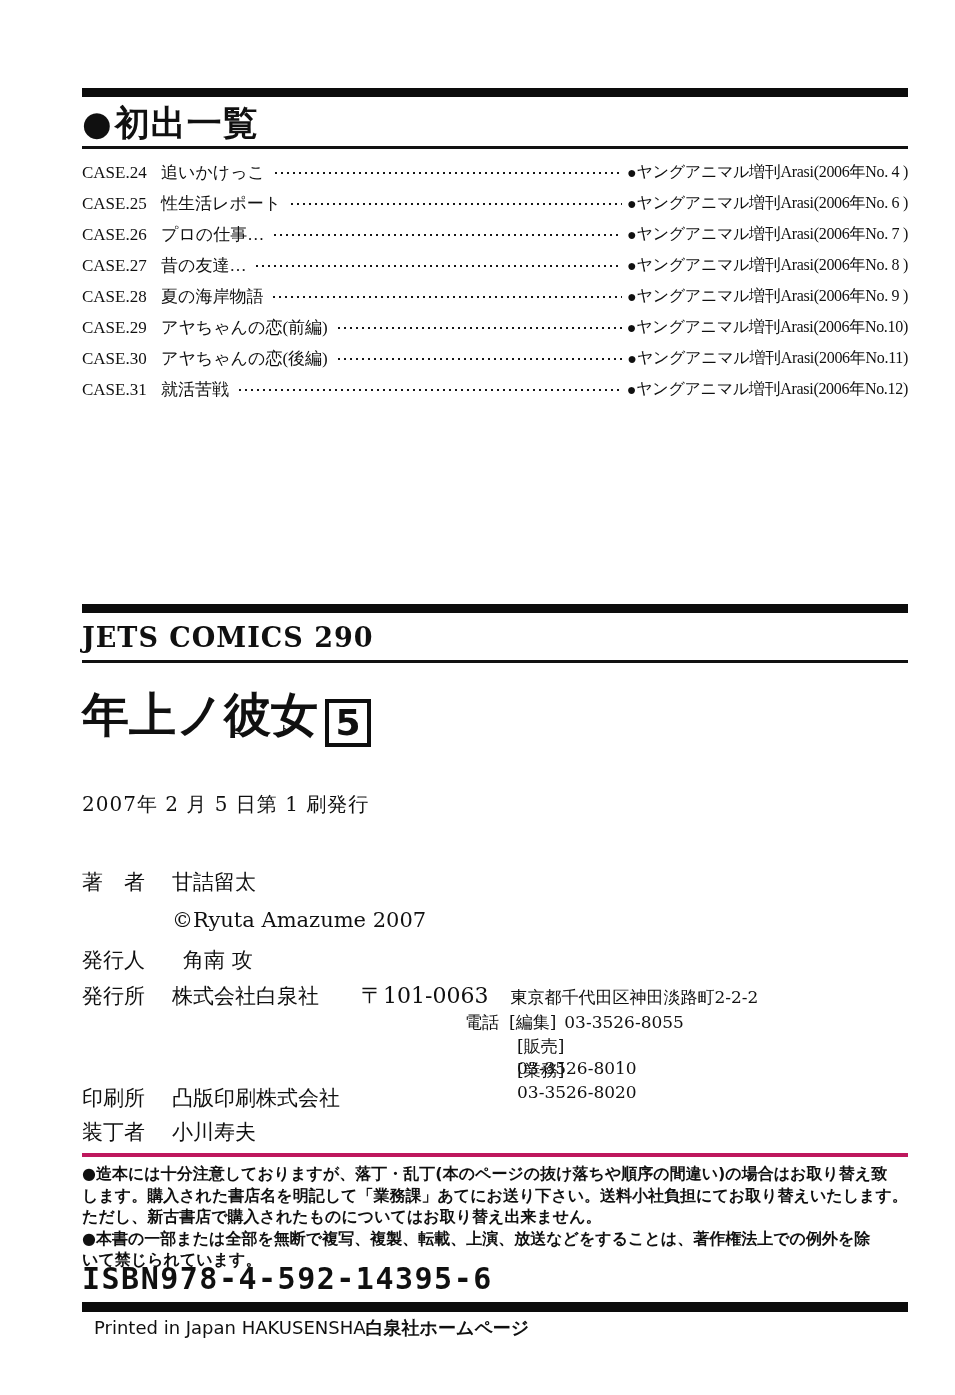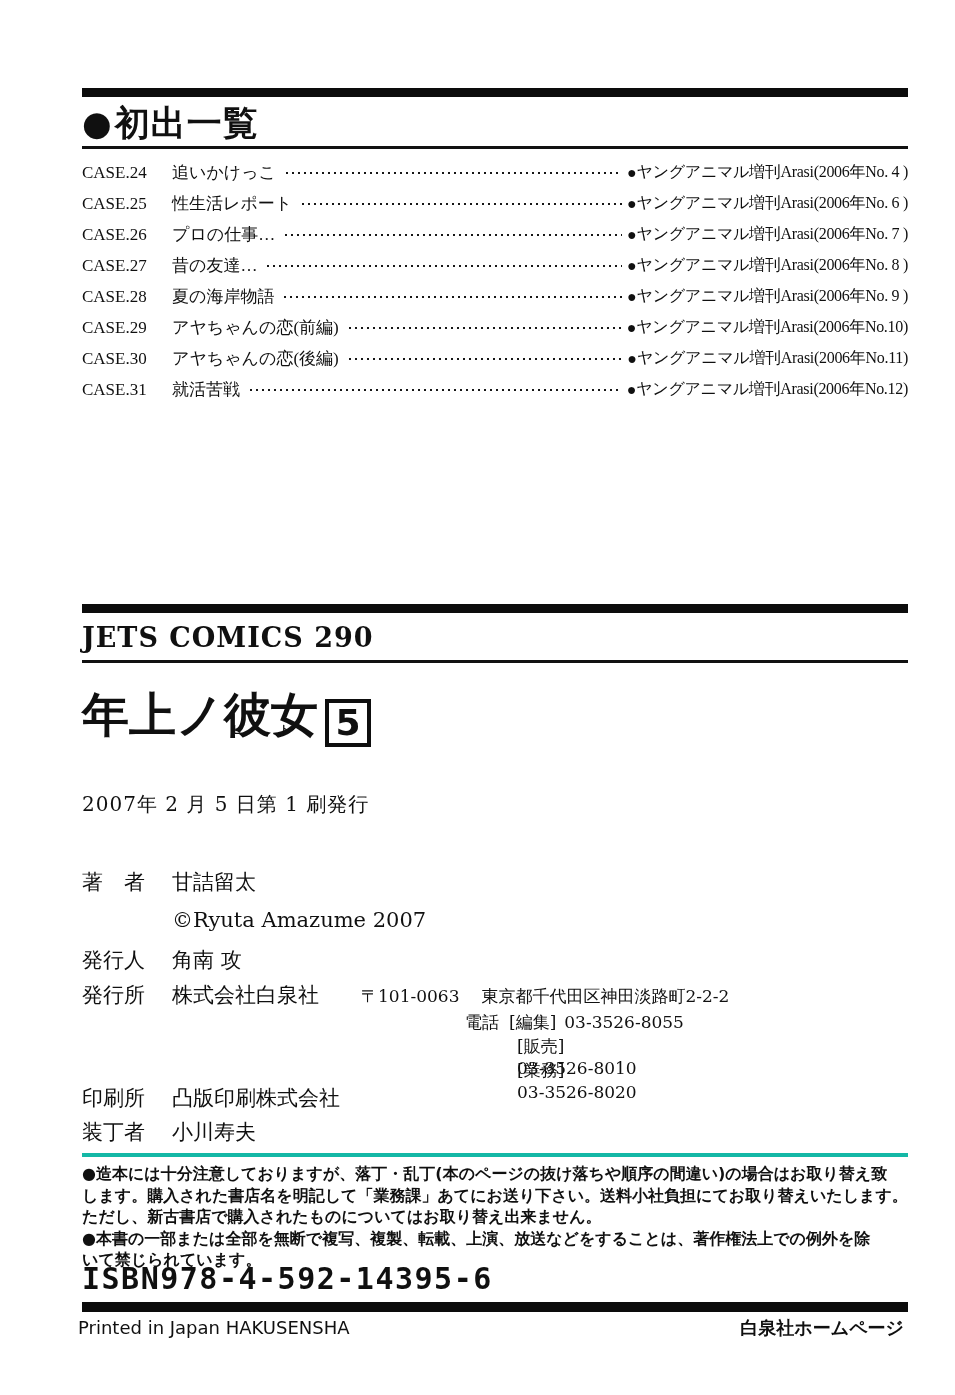--- a/index.html
+++ b/index.html
@@ -30,21 +30,21 @@
   .pub-row {
     display: flex;
     align-items: center;
     height: 31px;
     font-size: 17px;
     font-weight: 500;
     white-space: nowrap;
     font-family: Liberation Serif, serif;
   }
   .pub-case { width: 74px; flex: 0 0 auto; }
-  .pub-title { margin-left: 16px; flex: 0 0 auto; }
+  .pub-title { margin-left: 5px; flex: 0 0 auto; }
   .leader {
     flex: 1 1 auto;
     height: 6px;
     margin: 0 5px 0 8px;
     align-self: center;
     background-image: radial-gradient(circle, #161616 1.25px, transparent 1.55px);
     background-size: 6px 6px;
     background-repeat: repeat-x;
     background-position: left center;
   }
@@ -101,57 +101,57 @@
     letter-spacing: 1px;
   }
 
   
   #colophon {
     left: 82px; top: 868px; width: 826px; height: 285px;
     font-family: "DejaVu Serif", "Liberation Serif", serif;
   }
   .cl { position: absolute; white-space: nowrap; font-size: 21px; display: flex; align-items: baseline; }
   .cl-label { width: 90px; flex: 0 0 auto; }
-  .cl-postal { margin-left: 42px; font-size: 17px; }
+  .cl-postal { margin-left: 42px; font-size: 22px; }
   .cl-address { margin-left: 22px; font-size: 17px; }
   .cl-author    { top: 0px;   left: 0; }
   .cl-copyright { top: 40px;  left: 90px; }
-  .cl-person    { top: 78px;  left: 0; }
+  .cl-person    { top: 78px;  left: 0; gap: 11px; }
   .cl-publisher { top: 113px; left: 0; }
   .cl-phone1    { top: 143px; left: 383px; font-size: 17px; }
   .cl-phone1 .phone-word { width: 44px; display: inline-block; }
   .cl-phone2    { top: 167px; left: 427px; font-size: 17px; flex-direction: column; }
   .cl-phone3    { top: 191px; left: 427px; font-size: 17px; flex-direction: column; }
   .cl-printer   { top: 216px; left: 0; }
   .cl-designer  { top: 250px; left: 0; }
   .phone-num { margin-left: 8px; }
 
   
-  #notice { left: 82px; top: 1153px; width: 826px; border-top: 4px solid #14b8a6; padding-top: 6px; }
+  #notice { left: 82px; top: 1153px; width: 826px; border-top: 4px solid #be185d; padding-top: 6px; }
   .notice-line {
     font-size: 16px;
     font-weight: bold;
     line-height: 21.5px;
     white-space: nowrap;
     overflow: hidden;
   }
 
   
   #isbn {
     left: 82px; top: 1261px;
     font-family: "DejaVu Sans Mono", "Liberation Mono", monospace;
     font-weight: bold;
     font-size: 30px;
     letter-spacing: 1.5px;
     white-space: nowrap;
   }
   #bottom-bar { left: 82px; top: 1302px; width: 826px; height: 10px; background: #0c0c0c; }
   #footer {
-    left: 78px; top: 1316px; width: 826px;
-    display: flex; justify-content: space-between; align-items: baseline;
+    left: 94px; top: 1316px; width: 826px;
+    display: flex; align-items: baseline;
     font-size: 18px; white-space: nowrap;
   }
   .footer-right { display: flex; gap: 28px; align-items: baseline; }
   .footer-hp-label { font-weight: 600; }
 </style>
 </head>
 <body>
 
 <section id="pub-section" class="abs">
   <div class="bar"></div>

